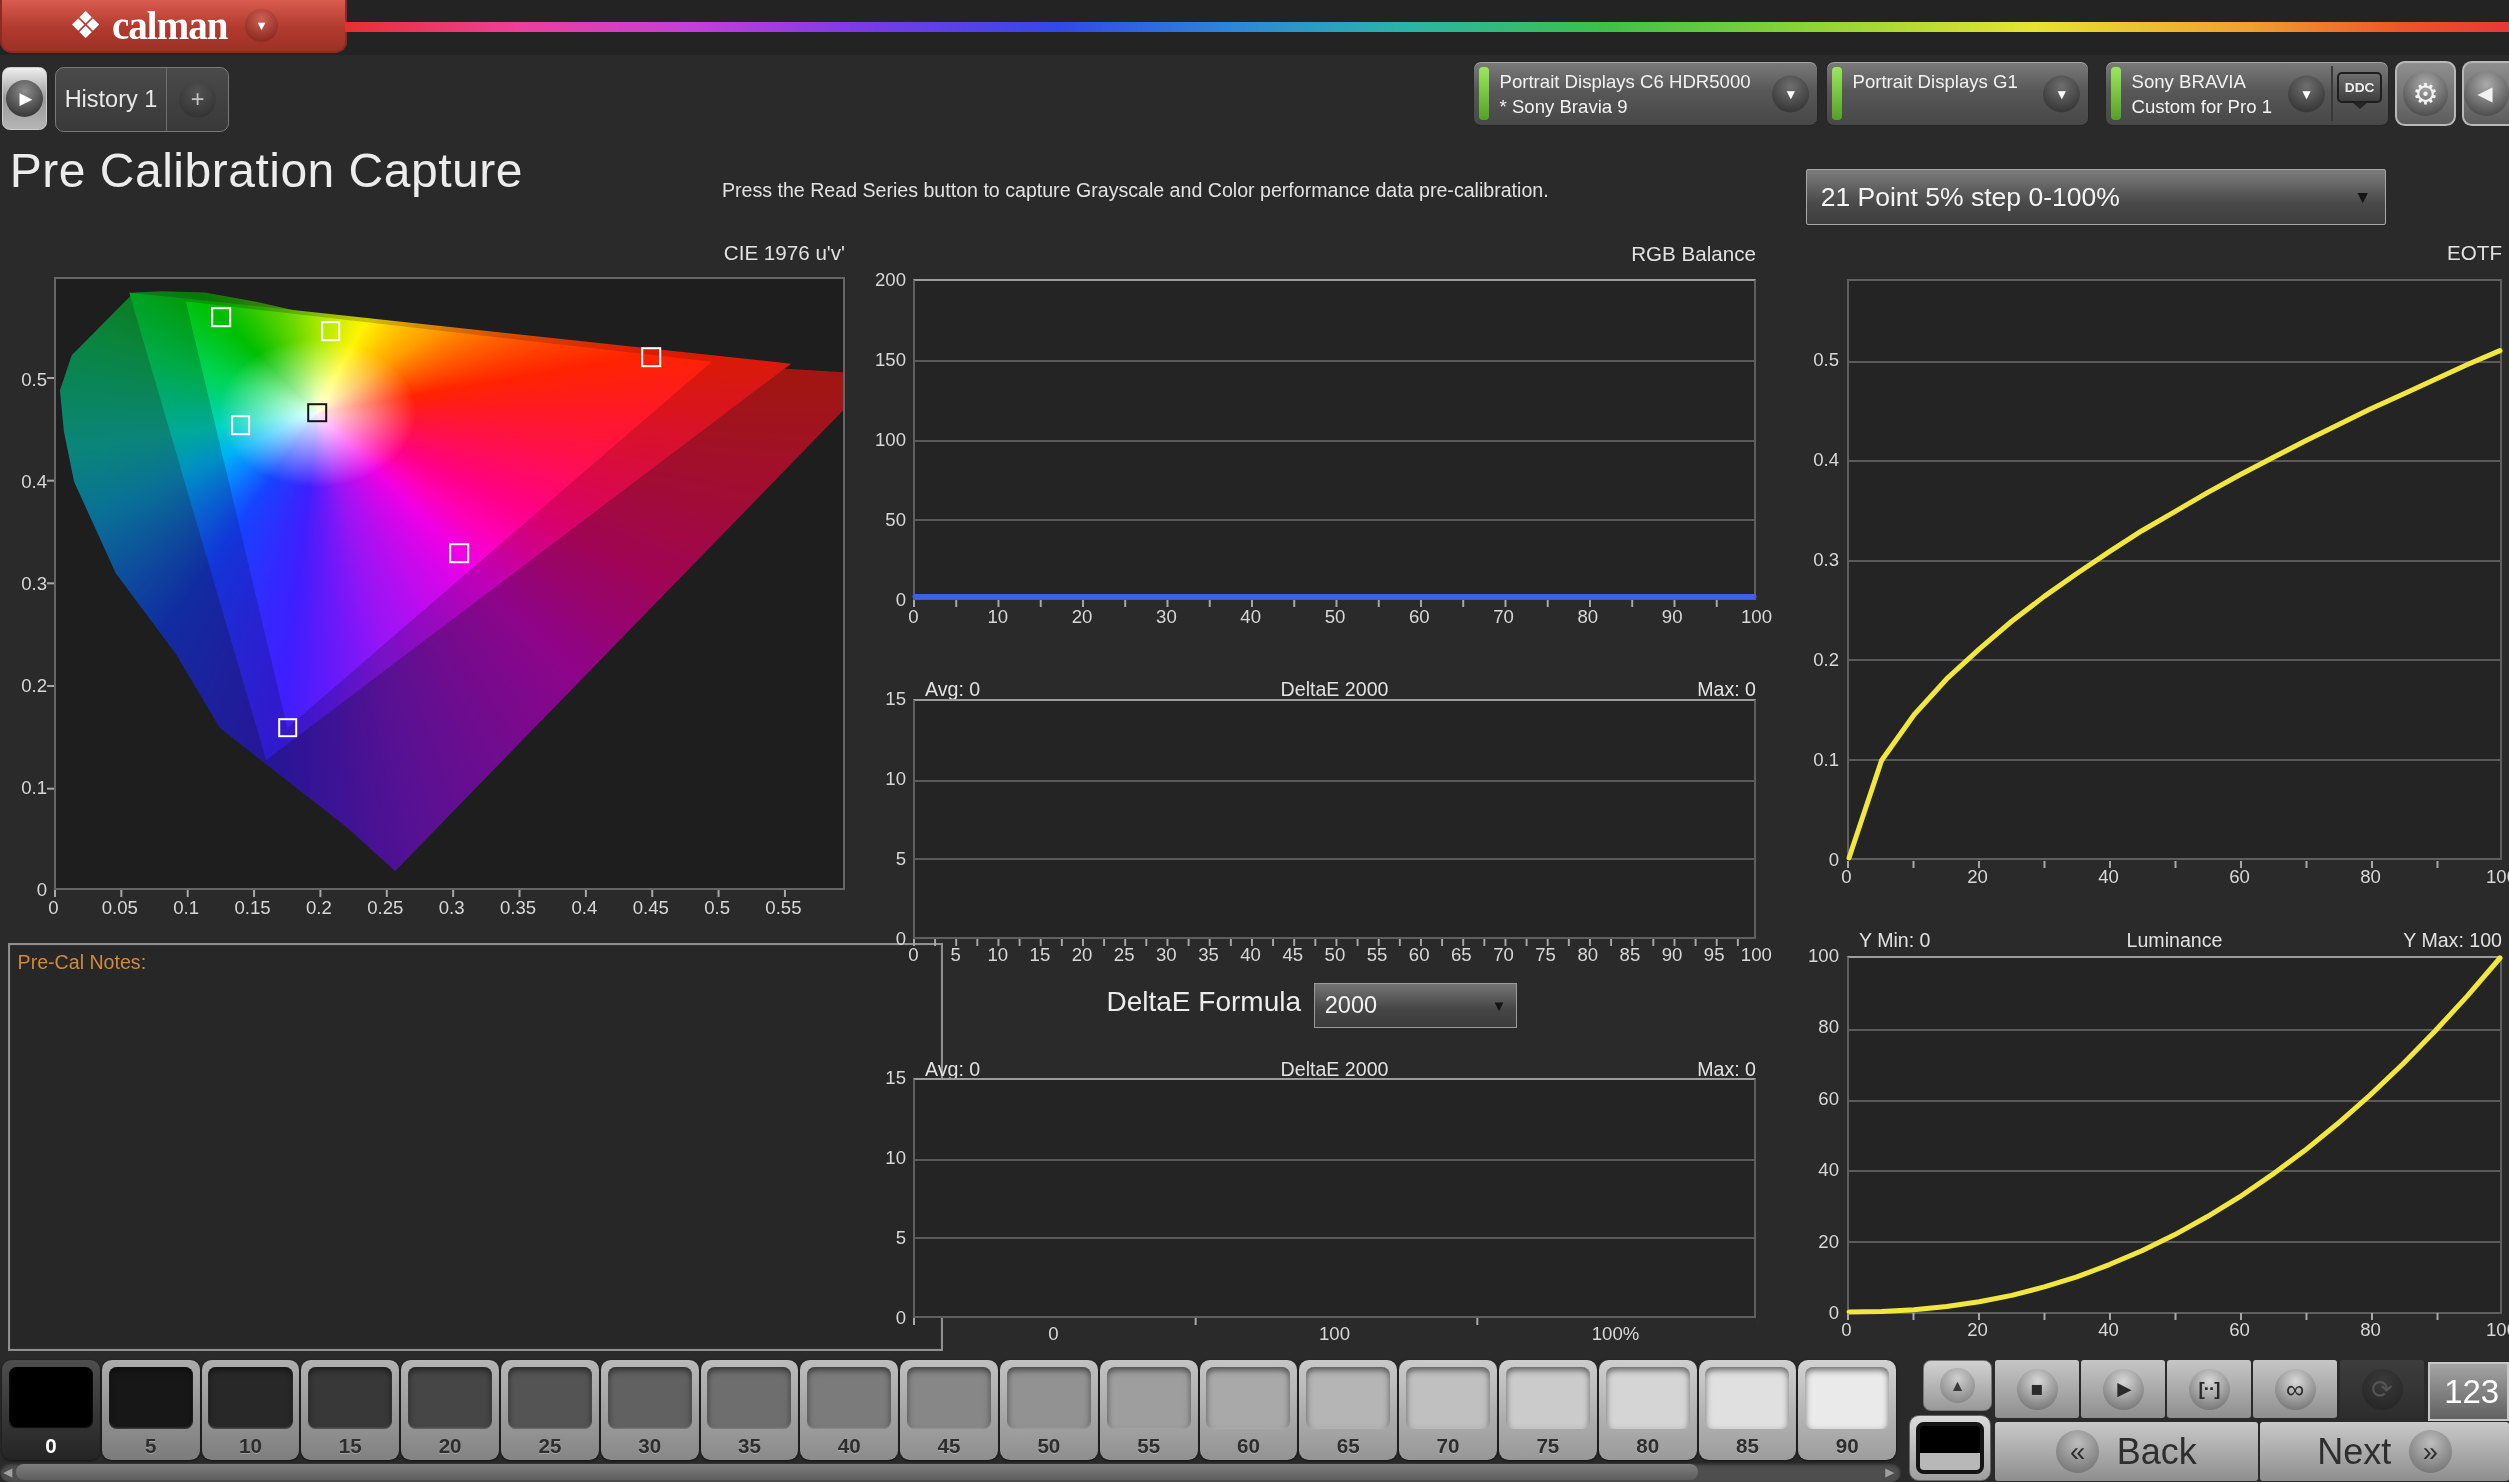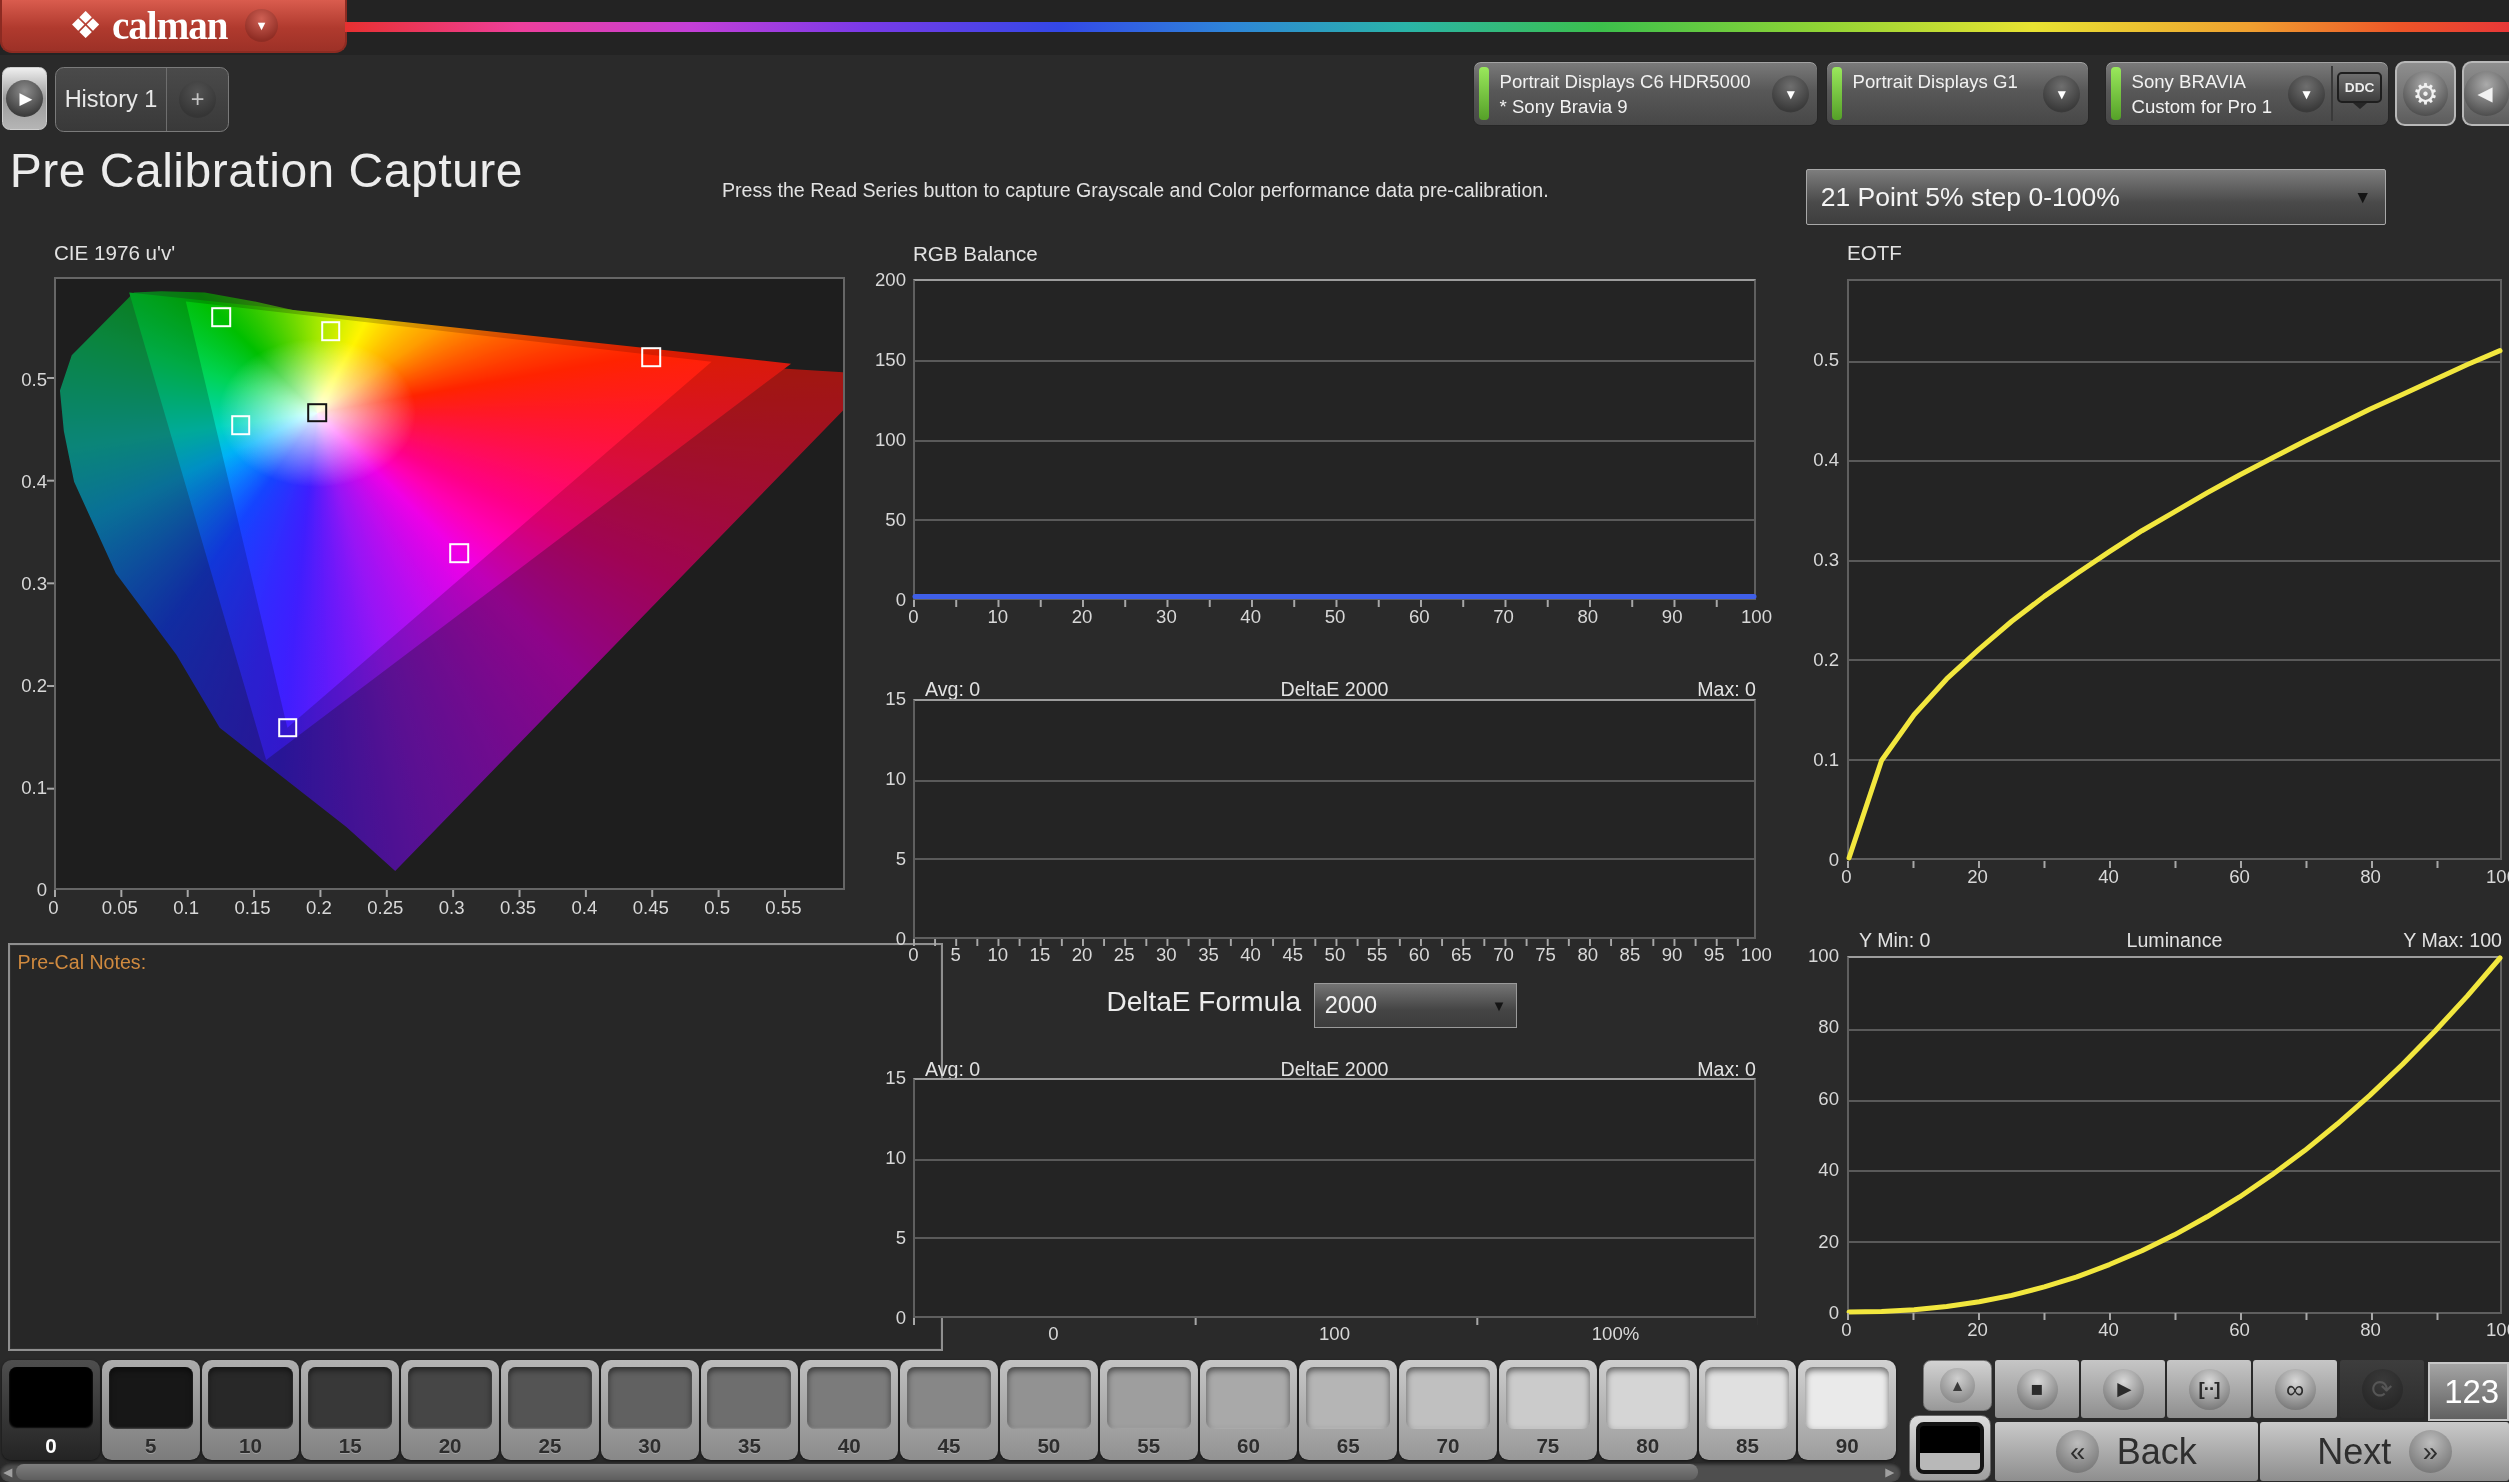--- a/index.html
+++ b/index.html
@@ -66,21 +66,21 @@
 
   
   .page-title { position:absolute; left:9.8px; top:143px; font-size:48px; color:#ececec; letter-spacing:0.5px; }
   .instruction { position:absolute; left:722px; top:179px; font-size:19.6px; color:#e2e2e2; }
   .points-dd { position:absolute; left:1806px; top:169px; width:580px; height:56px; border:1px solid #a8a8a8; border-radius:2px;
         background:linear-gradient(#7d7d7d,#4a4a4a 60%,#3e3e3e); color:#f4f4f4; font-size:26.5px;
         display:flex; align-items:center; padding-left:13.7px; }
   .points-dd .darrow { position:absolute; right:13.7px; color:#141414; font-size:17.6px; }
 
   
-  .chart-title { position:absolute; font-size:20.6px; color:#e2e2e2; text-align:left; }
+  .chart-title { position:absolute; font-size:20.6px; color:#e2e2e2; text-align:right; }
   .panel { position:absolute; background:#242424; border:2px solid #5f5f5f; }
   .panel.lighttop { border-top:2.9px solid #9d9d9d; }
   .grid { position:absolute; left:0; right:0; height:2px; background:#5a5a5a; }
   .ylab { position:absolute; display:flex; flex-direction:column; justify-content:space-between; align-items:flex-end;
           font-size:18.6px; color:#d8d8d8; }
   .ylab .tick { height:21.6px; line-height:21.6px; }
   .xlab { position:absolute; display:flex; justify-content:space-between; font-size:18.6px; color:#d8d8d8; }
   .xlab .tick { width:39px; text-align:center; flex:none; }
   .xlab.wide .tick { width:43px; }
   .xlab.thirds .tick { flex:1; width:auto; }

